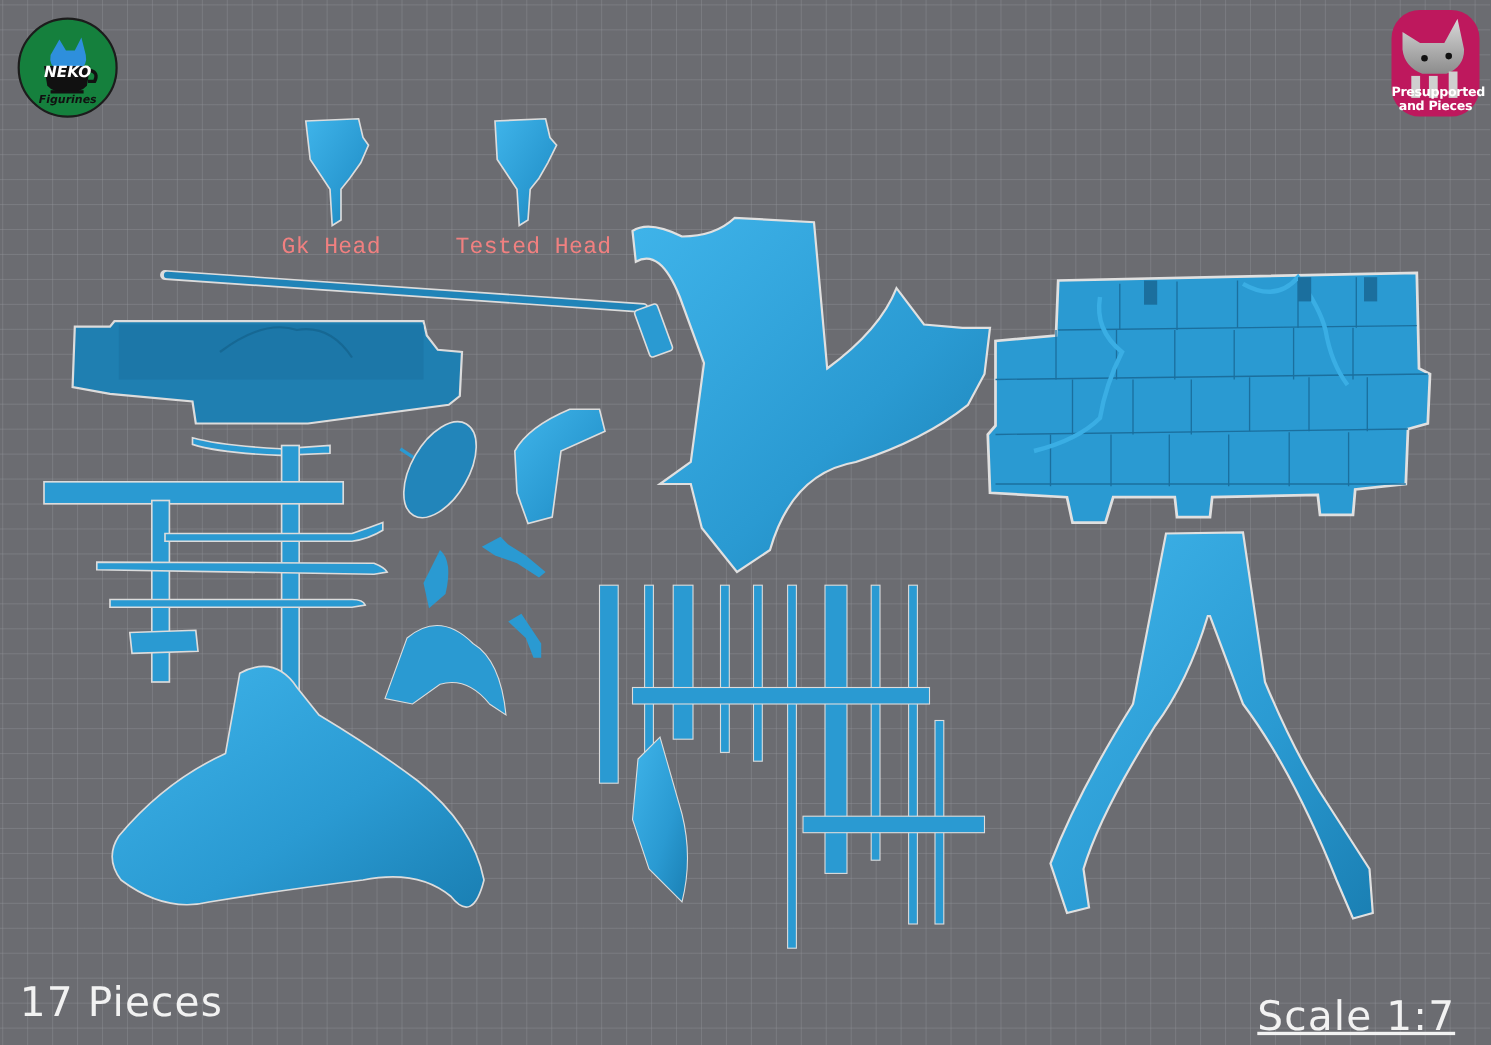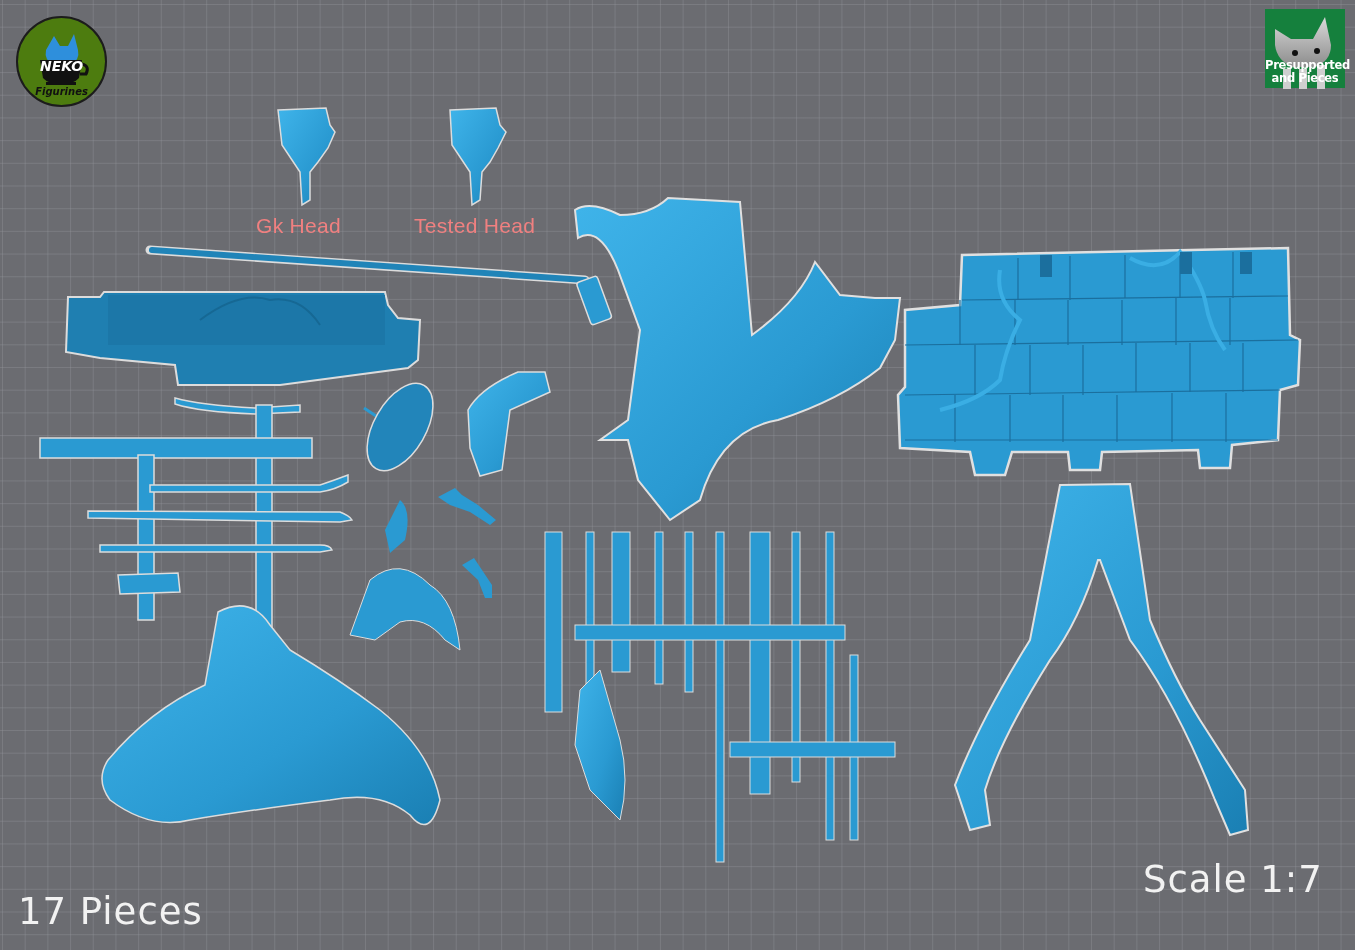--- a/index.html
+++ b/index.html
@@ -6,26 +6,26 @@
   body { width:1355px; height:950px; overflow:hidden; background:#6b6c71; position:relative; font-family:"DejaVu Sans", sans-serif; }
   .stage { position:absolute; left:0; top:0; width:1355px; height:950px;
     background-color:#6b6c71;
     background-image:
       linear-gradient(to right, rgba(150,152,158,0.35) 1px, transparent 1px),
       linear-gradient(to bottom, rgba(150,152,158,0.35) 1px, transparent 1px);
     background-size:22.7px 22.7px;
     background-position:2px 4px;
   }
   svg.pieces { position:absolute; left:0; top:0; }
-  .label-red { position:absolute; color:#f08080; font-size:21px; font-family:Liberation Sans, sans-serif; letter-spacing:0.3px; }
+  .label-red { position:absolute; color:#f08080; font-size:21px; font-family:Liberation Mono, monospace; letter-spacing:0.3px; }
   .footer { position:absolute; color:#f2f2f2; font-size:37px; font-family:"DejaVu Sans", sans-serif; letter-spacing:1px; }
-  .logo { position:absolute; left:16px; top:16px; width:91px; height:91px; border-radius:50%; background:#4d7c0f; border:2px solid #1c1c1c; box-sizing:border-box; overflow:hidden; }
+  .logo { position:absolute; left:16px; top:16px; width:91px; height:91px; border-radius:50%; background:#15803d; border:2px solid #1c1c1c; box-sizing:border-box; overflow:hidden; }
   .logo .neko { position:absolute; left:0; width:100%; top:40px; text-align:center; color:#fff; font-weight:bold; font-style:italic; font-size:14px; z-index:3; }
   .logo .fig { position:absolute; left:0; width:100%; top:68px; text-align:center; color:#111; font-style:italic; font-weight:bold; font-size:10px; z-index:3; }
-  .badge { position:absolute; left:1265px; top:9px; width:80px; height:79px; background:#15803d; }
+  .badge { position:absolute; left:1265px; top:9px; width:80px; height:97px; background:#be185d;border-radius:26px; }
   .badge .txt { position:absolute; left:0; width:100%; bottom:3px; text-align:center; color:#fff; font-size:11.5px; line-height:13px; font-weight:bold; font-family:"DejaVu Sans", sans-serif; letter-spacing:-0.3px; }
 </style>
 </head>
 <body>
 
 <div class="stage"></div>
 
 <svg class="pieces" width="1355" height="950" viewBox="0 0 1355 950">
   <defs>
     <linearGradient id="gBlue" x1="0" y1="0" x2="1" y2="1">
@@ -184,13 +184,13 @@
     <rect x="34" y="60" width="8" height="20" fill="#cfcfcf"></rect>
     <rect x="52" y="56" width="8" height="24" fill="#cfcfcf"></rect>
   </svg>
   <div class="txt">
     <div>Presupported</div>
     <div>and Pieces</div>
   </div>
 </div>
 
 <div class="footer" style="left:18px; top:890px;">17 Pieces</div>
-<div class="footer" style="left:1143px; top:858px;">Scale 1:7</div>
+<div class="footer" style="left:1143px; top:902px;text-decoration:underline;">Scale 1:7</div>
 
 </body></html>

